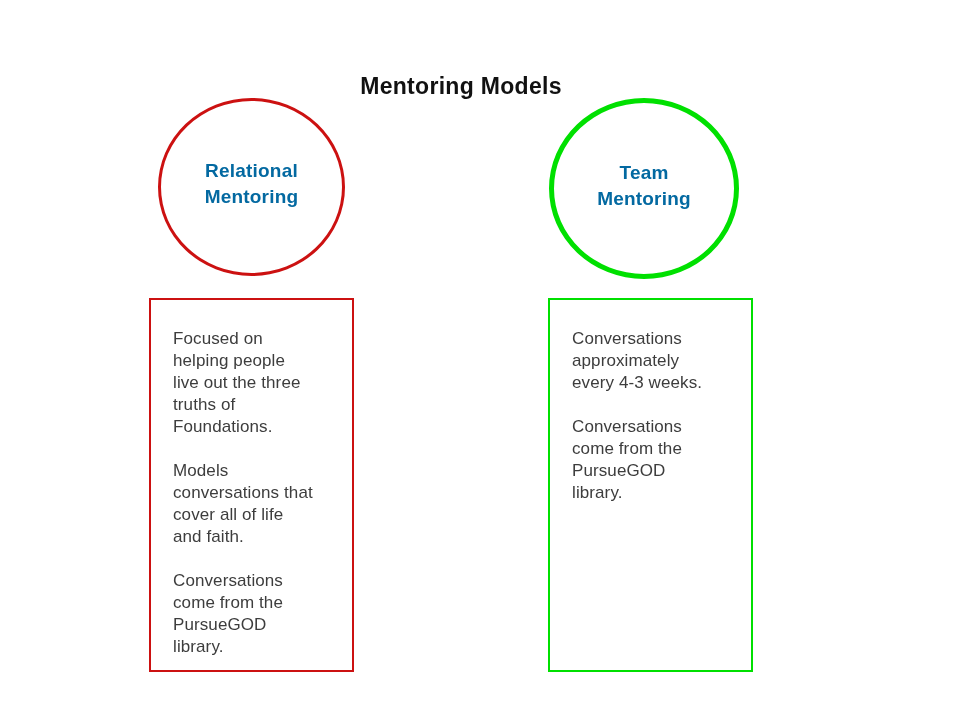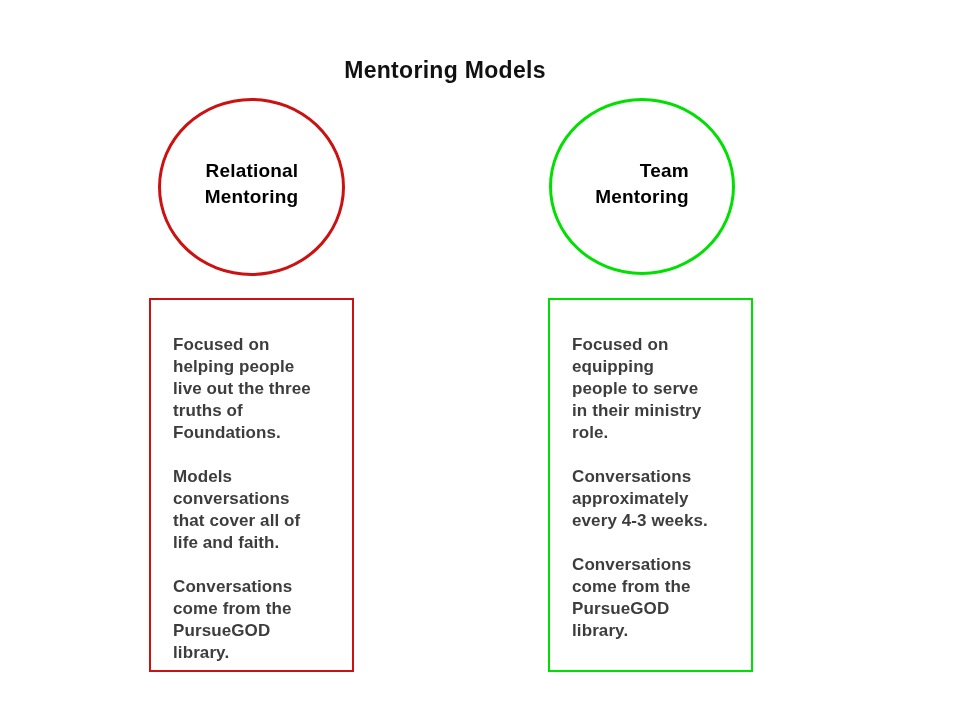--- a/index.html
+++ b/index.html
@@ -13,21 +13,21 @@
     width: 960px;
     height: 720px;
     background: #ffffff;
     overflow: hidden;
   }
   .title {
     position: absolute;
     top: 57px;
     left: 0;
     width: 890px;
-    margin: 0;
+    margin: 16px;
     text-align: center;
     font-size: 23px;
     font-weight: 700;
     letter-spacing: 0.3px;
     color: #111111;
   }
   .circle {
     position: absolute;
     border-radius: 50%;
     background: #ffffff;
@@ -40,28 +40,28 @@
     top: 98px;
     width: 181px;
     height: 172px;
     border: 3px solid #cc1111;
   }
   .circle-right {
     left: 549px;
     top: 98px;
     width: 180px;
     height: 171px;
-    border: 3px solid #4d7c0f;
+    border: 5px solid #4d7c0f;
   }
   .circle-label {
     font-size: 19px;
     font-weight: 700;
     line-height: 26px;
-    color: #000000;
-    text-align: right;
+    color: #0369a1;
+    text-align: center;
     white-space: pre-line;
     transform: translateY(-3px);
     letter-spacing: 0.2px;
   }
   .box {
     position: absolute;
     top: 298px;
     width: 201px;
     height: 370px;
     background: #ffffff;
@@ -73,27 +73,26 @@
     border: 2px solid #cc1111;
   }
   .box-right {
     left: 548px;
     border: 2px solid #00e000;
   }
   .box-inner {
     padding: 20px 8px 0 22px;
   }
   .box-inner p {
-    margin: 14px 0 22px 0;
+    margin: 8px 0 22px 0;
     width: 142px;
     font-size: 17px;
     line-height: 22px;
     color: #3d3d3d;
     letter-spacing: 0.1px;
-    font-weight: bold;
   }
 </style>
 </head>
 <body>
 
 <div class="canvas">
 
   <h1 class="title">Mentoring Models</h1>
 
   <div class="circle circle-left" style="border-color: rgb(204, 17, 17);">
@@ -109,19 +108,18 @@
   <div class="box box-left" style="border-color: rgb(204, 17, 17);">
     <div class="box-inner">
       <p>Focused on helping people live out the three truths of Foundations.</p>
       <p>Models conversations that cover all of life and faith.</p>
       <p>Conversations come from the PursueGOD library.</p>
     </div>
   </div>
 
   <div class="box box-right" style="border-color: rgb(0, 224, 0);">
     <div class="box-inner">
-      <p>Focused on equipping people to serve in their ministry role.</p>
       <p>Conversations approximately every 4-3 weeks.</p>
       <p>Conversations come from the PursueGOD library.</p>
     </div>
   </div>
 
 </div>
 
 </body></html>

